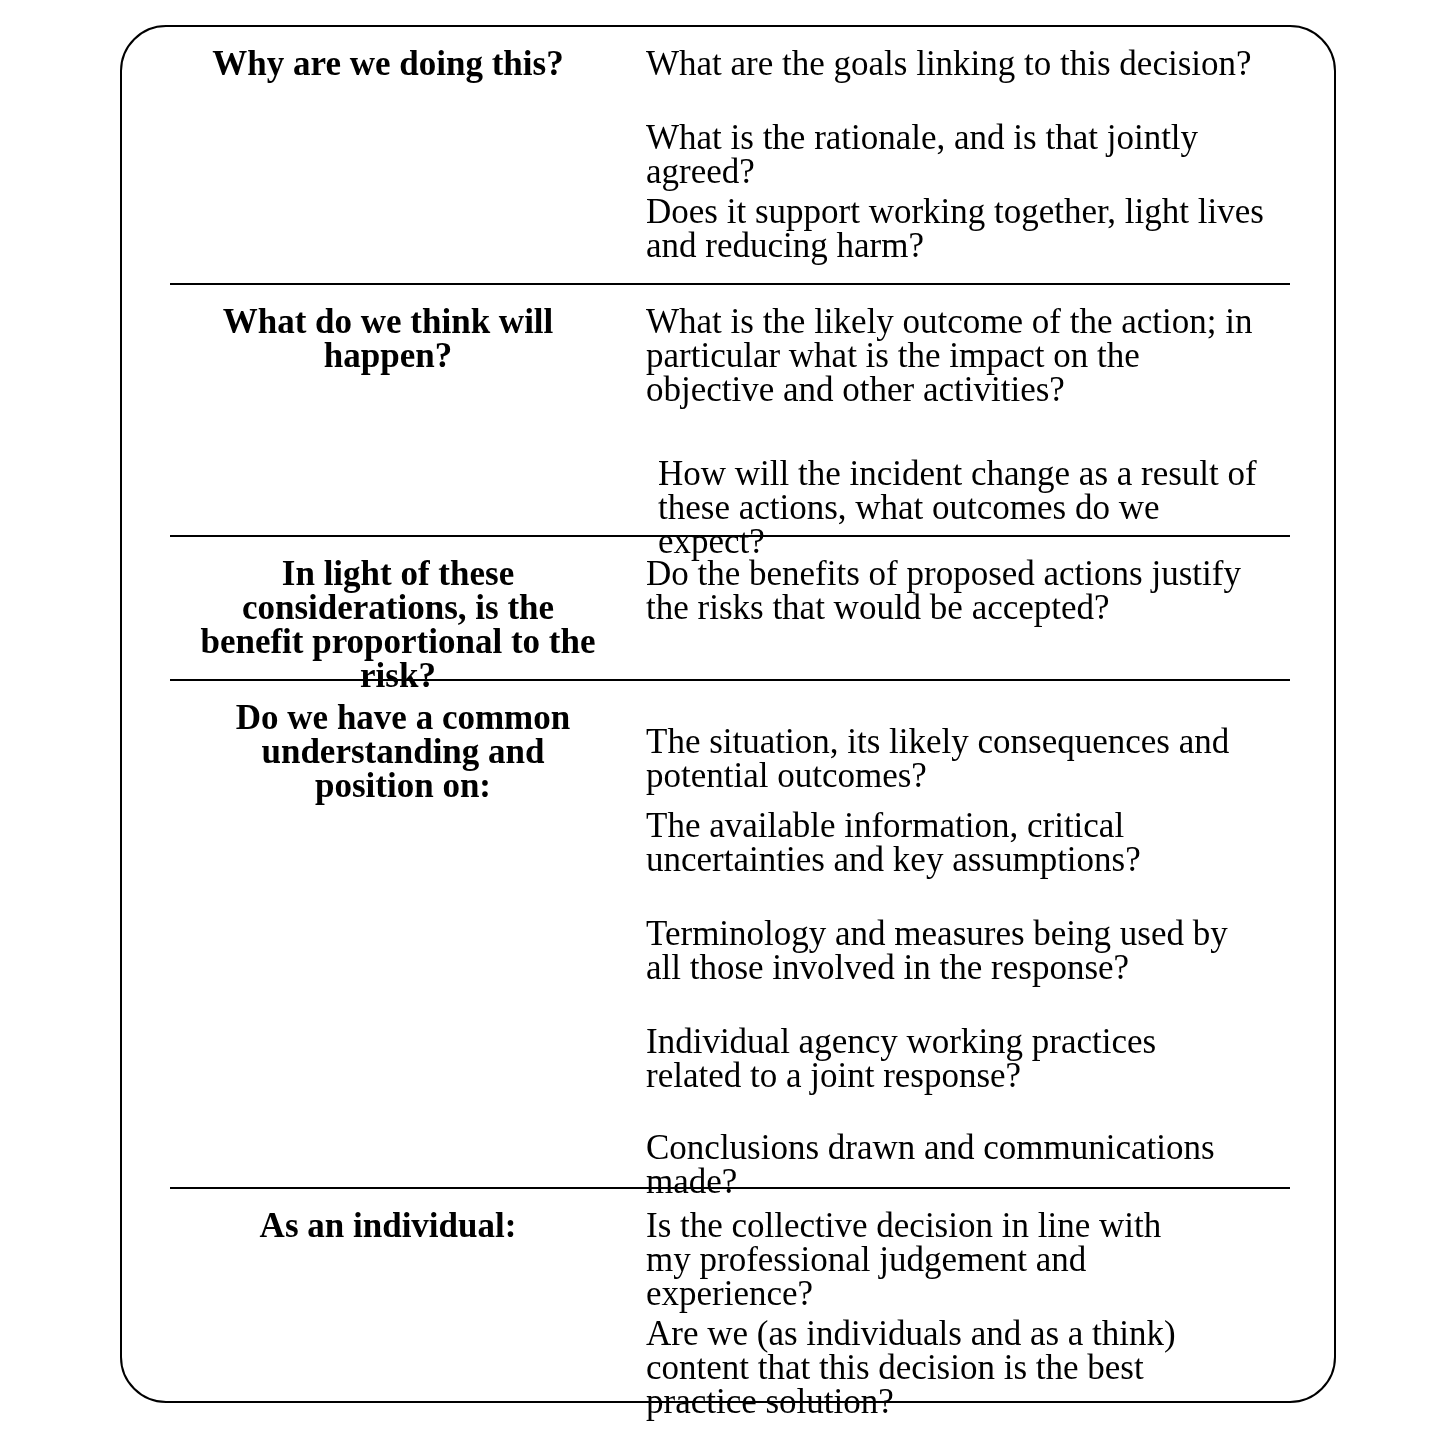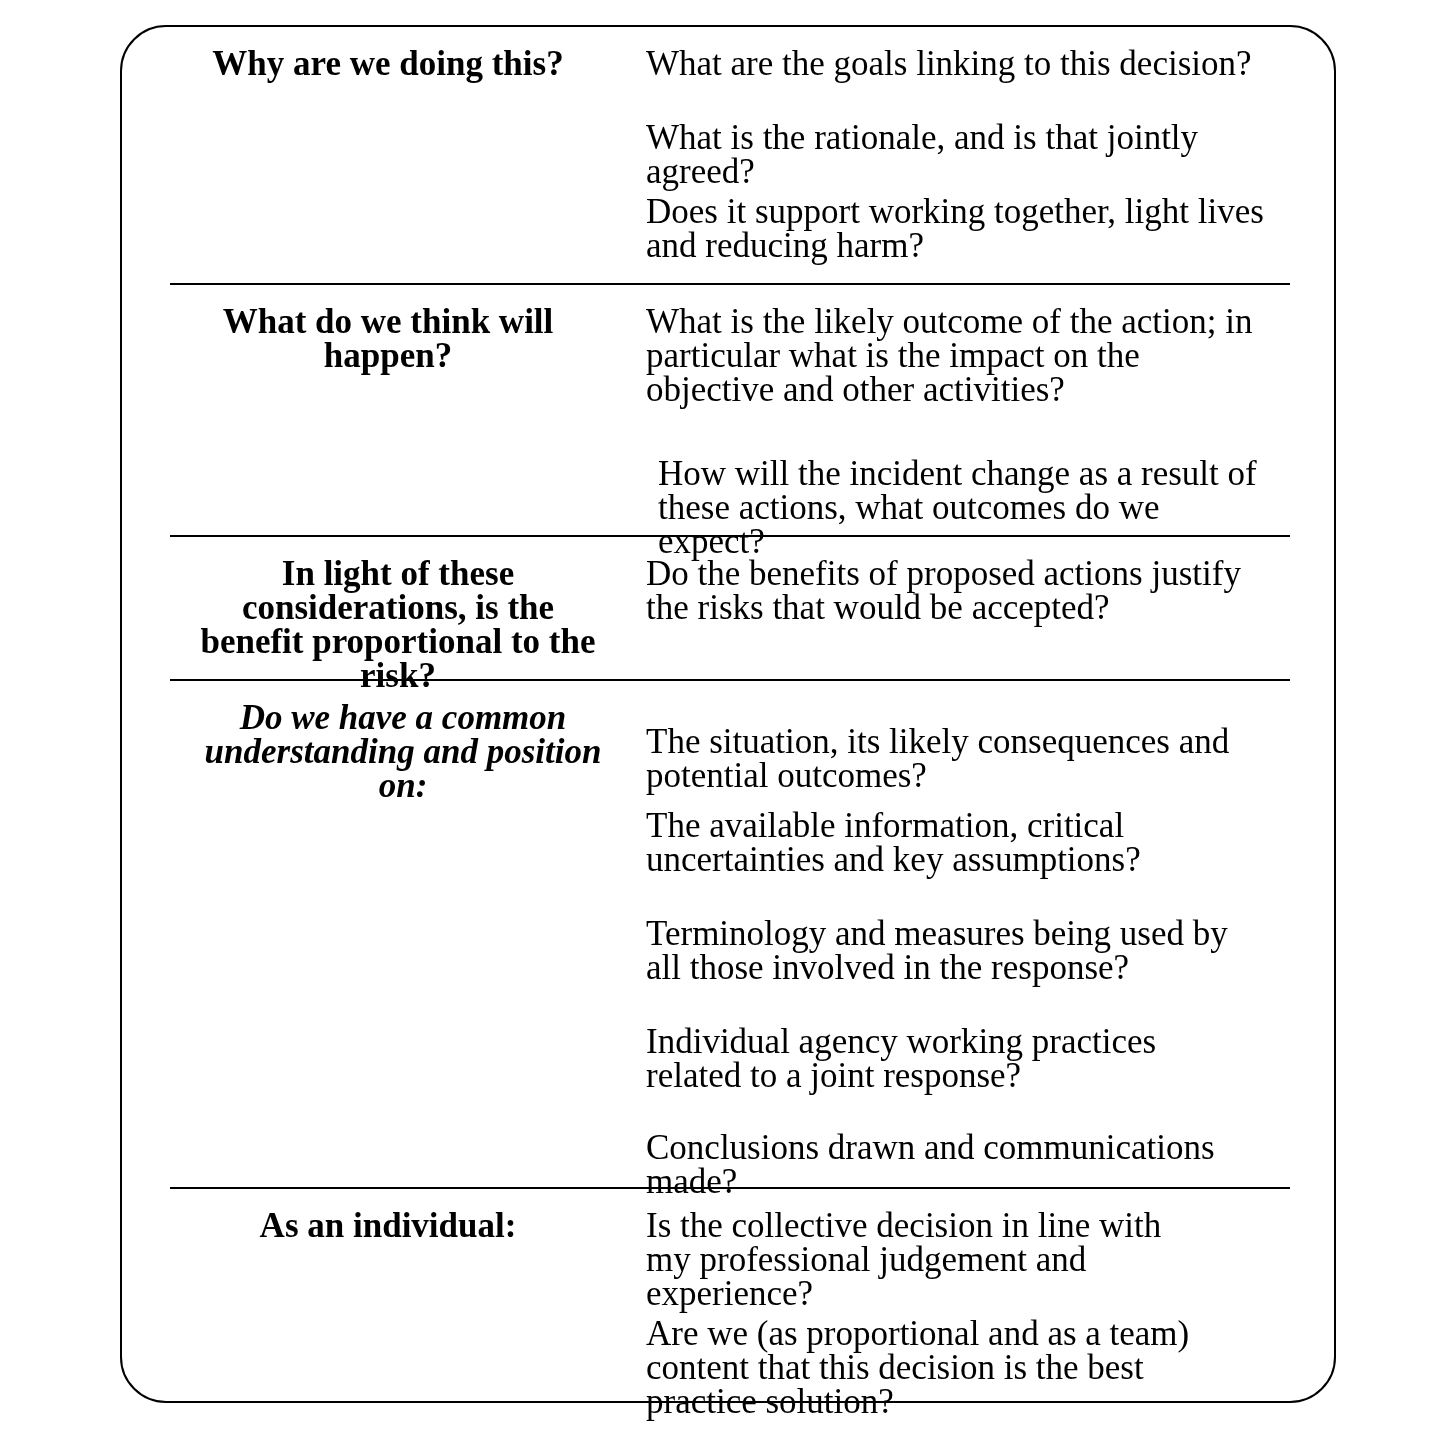--- a/index.html
+++ b/index.html
@@ -39,28 +39,28 @@
   </div>
   <div class="rule" style="top:508px;"></div>
 
   <div class="section" style="top:530px;">
     <div class="heading" style="top:0;width:436px;padding-left:20px;box-sizing:border-box;">In light of these considerations, is the benefit proportional to the risk?</div>
     <div class="q" style="top:0;width:625px;">Do the benefits of proposed actions justify the risks that would be accepted?</div>
   </div>
   <div class="rule" style="top:652px;"></div>
 
   <div class="section" style="top:674px;">
-    <div class="heading" style="top:0;padding-left:30px;box-sizing:border-box;font-style:italic;">Do we have a common understanding and position on:</div>
+    <div class="heading" style="top:0;padding-left:30px;box-sizing:border-box;">Do we have a common understanding and position on:</div>
     <div class="q" style="top:0;width:625px;margin-top:24px;">The situation, its likely consequences and potential outcomes?</div>
     <div class="q" style="top:108px;width:635px;">The available information, critical uncertainties and key assumptions?</div>
     <div class="q" style="top:216px;width:620px;">Terminology and measures being used by all those involved in the response?</div>
     <div class="q" style="top:324px;width:590px;">Individual agency working practices related to a joint response?</div>
     <div class="q" style="top:430px;">Conclusions drawn and communications made?</div>
   </div>
   <div class="rule" style="top:1160px;"></div>
 
   <div class="section" style="top:1182px;">
     <div class="heading" style="top:0;">As an individual:</div>
     <div class="q" style="top:0;width:520px;">Is the collective decision in line with my professional judgement and experience?</div>
-    <div class="q" style="top:108px;width:610px;">Are we (as proportional and as a team) content that this decision is the best practice solution?</div>
+    <div class="q" style="top:108px;width:610px;">Are we (as individuals and as a think) content that this decision is the best practice solution?</div>
   </div>
 
 </div>
 
 </body></html>

